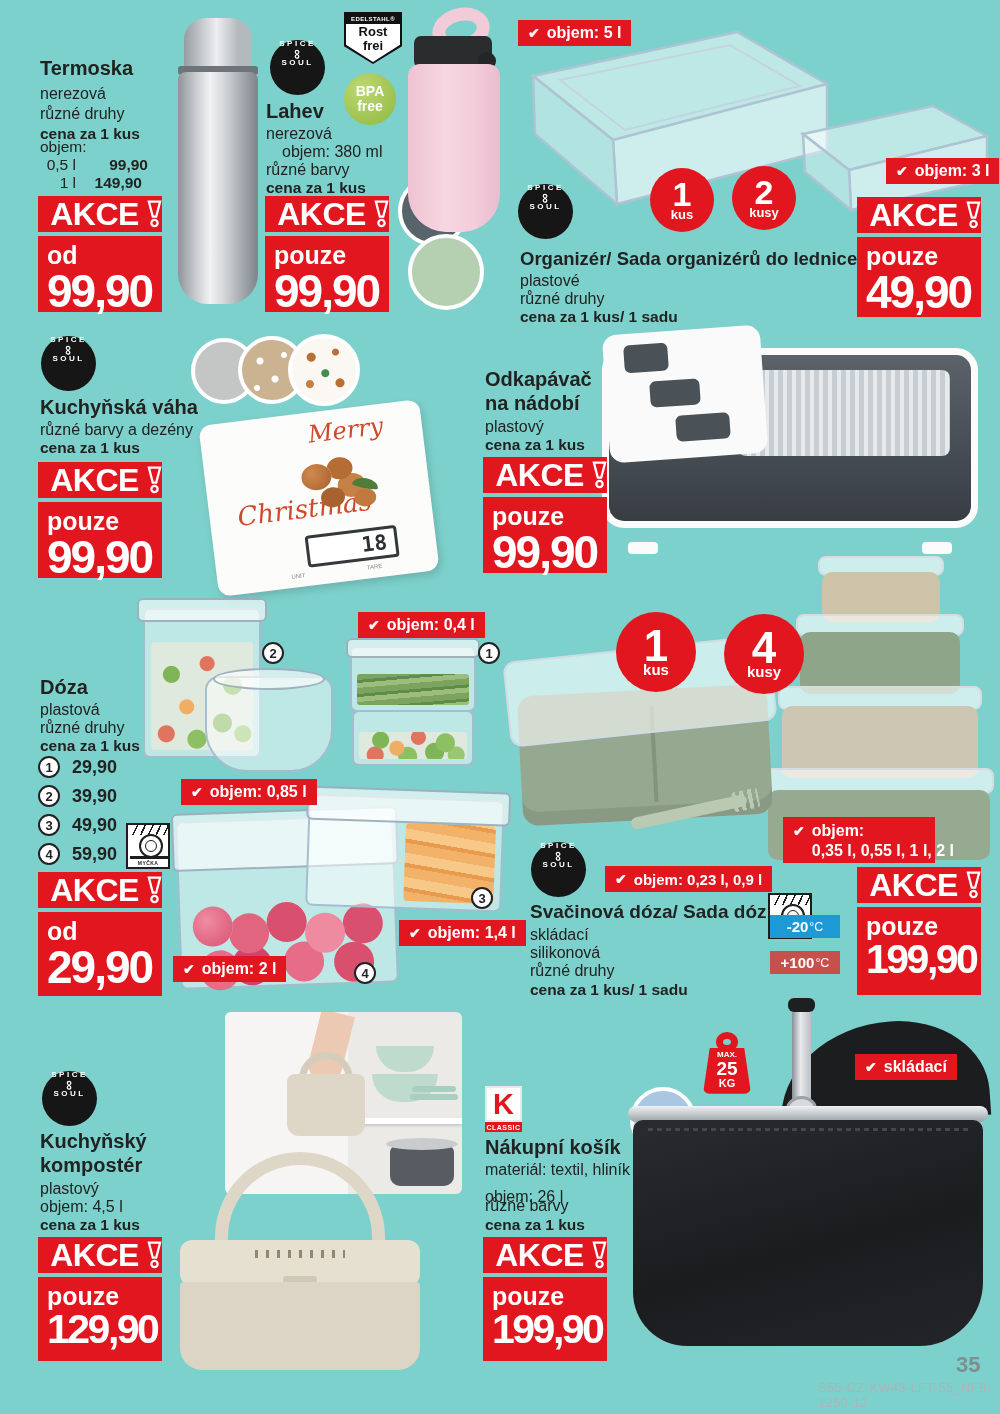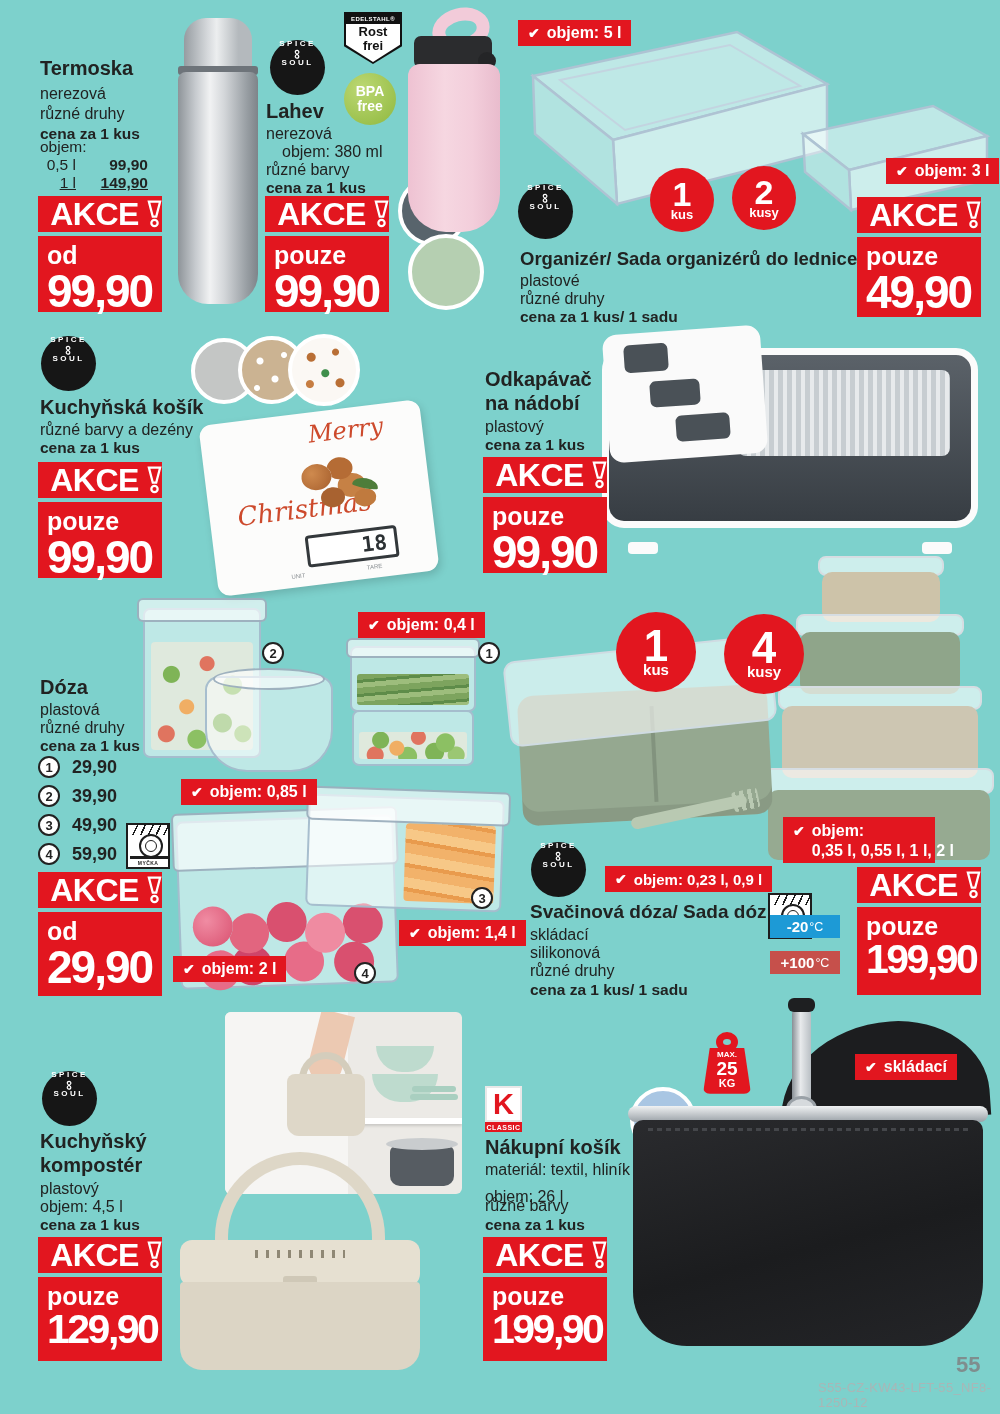--- a/index.html
+++ b/index.html
@@ -223,21 +223,21 @@
   <div>
     <div class="title" style="left:40px;top:57px;">Termoska</div>
     <div class="txt" style="left:40px;top:84px;">nerezová</div>
     <div class="txt" style="left:40px;top:104px;">různé druhy</div>
     <div class="txt bold" style="left:40px;top:124px;">cena za 1 kus</div>
     <div class="txt" style="left:40px;top:137px;font-size:15.5px;">objem:</div>
     <div class="txt" style="left:40px;top:155px;font-size:15.5px;display:flex;gap:14px;">
       <span style="width:36px;text-align:right;">0,5 l</span>
       <span style="width:58px;text-align:right;font-weight:bold;">99,90</span>
     </div>
-    <div class="txt" style="left:40px;top:173px;font-size:15.5px;display:flex;gap:14px;text-decoration:underline;">
+    <div class="txt" style="left:40px;top:173px;font-size:15.5px;display:flex;gap:8px;">
       <span style="width:36px;text-align:right;">1 l</span>
       <span style="width:58px;text-align:right;font-weight:bold;">149,90</span>
     </div>
     <div class="akce-box" style="left:38px;top:196px;width:124px;height:36px;">
       <span class="t">AKCE</span>
       <svg class="ex" width="15" height="30" viewBox="0 0 20 38">
           <path d="M2.5 2.5 h15 l-5.2 20 h-4.6 z" fill="none" stroke="#fff" stroke-width="3"></path>
           <circle cx="10" cy="31" r="4.2" fill="none" stroke="#fff" stroke-width="3"></circle>
         </svg>
     </div>
@@ -360,21 +360,21 @@
       radial-gradient(circle at 30% 35%,#fff 0 3px,transparent 4px),
       radial-gradient(circle at 70% 25%,#fff 0 2.5px,transparent 3.5px),
       radial-gradient(circle at 55% 65%,#fff 0 3px,transparent 4px),
       radial-gradient(circle at 25% 80%,#fff 0 2.5px,transparent 3.5px),#cbb392;"></div>
     <div class="circle3" style="left:288px;top:334px;width:72px;height:72px;background:
       radial-gradient(circle at 30% 30%,#b96f35 0 4px,transparent 5px),
       radial-gradient(circle at 68% 22%,#b96f35 0 3px,transparent 4px),
       radial-gradient(circle at 52% 55%,#3f8f4c 0 3.5px,transparent 4.5px),
       radial-gradient(circle at 75% 70%,#b96f35 0 4px,transparent 5px),
       radial-gradient(circle at 28% 72%,#c67d41 0 3.5px,transparent 4.5px),#fbf8f4;"></div>
-    <div class="title" style="left:40px;top:396px;">Kuchyňská košík</div>
+    <div class="title" style="left:40px;top:396px;">Kuchyňská váha</div>
     <div class="txt" style="left:40px;top:420px;">různé barvy a dezény</div>
     <div class="txt bold" style="left:40px;top:438px;">cena za 1 kus</div>
     <div class="akce-box" style="left:38px;top:462px;width:124px;height:36px;">
       <span class="t">AKCE</span>
       <svg class="ex" width="15" height="30" viewBox="0 0 20 38">
           <path d="M2.5 2.5 h15 l-5.2 20 h-4.6 z" fill="none" stroke="#fff" stroke-width="3"></path>
           <circle cx="10" cy="31" r="4.2" fill="none" stroke="#fff" stroke-width="3"></circle>
         </svg>
     </div>
     <div class="price-box" style="left:38px;top:502px;width:124px;height:76px;">
@@ -686,16 +686,16 @@
           <path d="M2.5 2.5 h15 l-5.2 20 h-4.6 z" fill="none" stroke="#fff" stroke-width="3"></path>
           <circle cx="10" cy="31" r="4.2" fill="none" stroke="#fff" stroke-width="3"></circle>
         </svg>
     </div>
     <div class="price-box" style="left:483px;top:1277px;width:124px;height:84px;">
       <span class="prefix">pouze</span>
       <span class="price sm">199,90</span>
     </div>
   </div>
 
-  <div class="pageno" style="left:956px;top:1352px;">55</div>
+  <div class="pageno" style="left:956px;top:1352px;">35</div>
   <div class="code" style="left:818px;top:1380px;">S55-CZ-KW43-LFT-55_NF8-1250-12</div>
 
 </div>
 
 </body></html>

